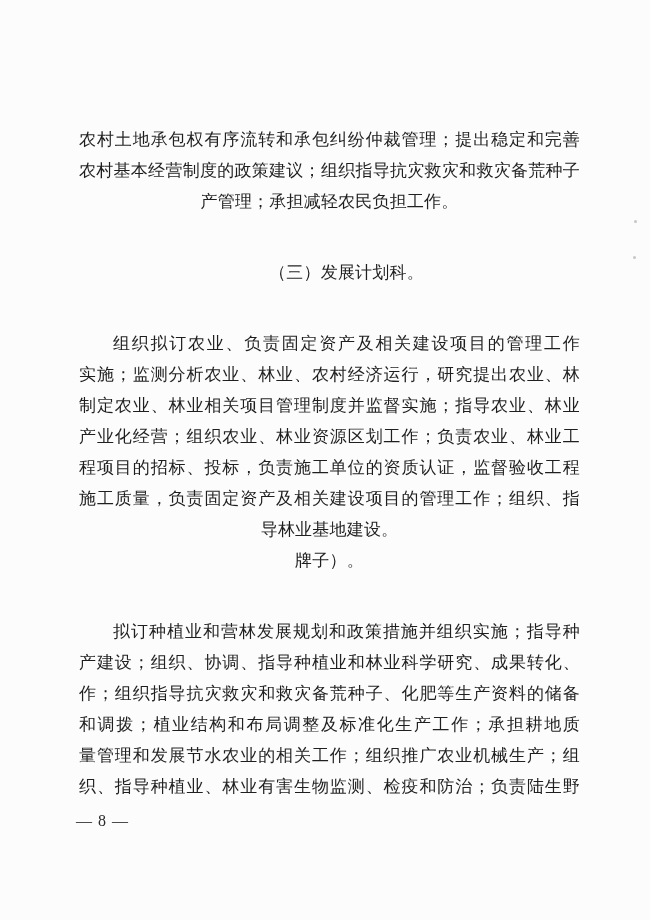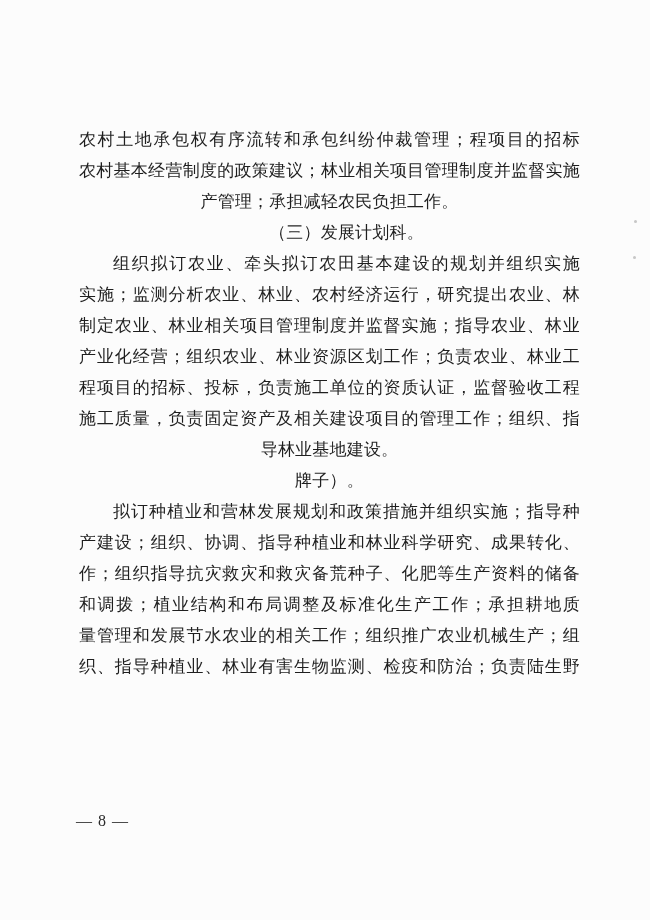--- a/index.html
+++ b/index.html
@@ -34,20 +34,21 @@
     overflow: hidden;
     text-align: center;
   }
   .line.justify {
     text-align: justify;
     text-align-last: justify;
     text-justify: inter-character;
   }
   .line.indent {
     text-indent: 34px;
+    margin-top: 40px;
   }
   .page-number {
     position: absolute;
     left: 76px;
     top: 805px;
     font-size: 16px;
     line-height: 31px;
     letter-spacing: 1px;
     color: #2a2a2a;
   }
@@ -60,25 +61,25 @@
     opacity: 0.55;
   }
   .speck-1 { left: 634px; top: 220px; }
   .speck-2 { left: 633px; top: 256px; }
 </style>
 </head>
 <body>
 
 <div class="page" style="--page-bg: #fcfcfc; --ink: #1f1f1f;">
   <div class="text-block">
-      <div class="line justify">农村土地承包权有序流转和承包纠纷仲裁管理；程项目的招标</div>
-      <div class="line justify">农村基本经营制度的政策建议；林业相关项目管理制度并监督实施</div>
+      <div class="line justify">农村土地承包权有序流转和承包纠纷仲裁管理；提出稳定和完善</div>
+      <div class="line justify">农村基本经营制度的政策建议；组织指导抗灾救灾和救灾备荒种子</div>
       <div class="line">产管理；承担减轻农民负担工作。</div>
       <div class="line indent">（三）发展计划科。</div>
-      <div class="line justify indent">组织拟订农业、牵头拟订农田基本建设的规划并组织实施</div>
+      <div class="line justify indent">组织拟订农业、负责固定资产及相关建设项目的管理工作</div>
       <div class="line justify">实施；监测分析农业、林业、农村经济运行，研究提出农业、林</div>
       <div class="line justify">制定农业、林业相关项目管理制度并监督实施；指导农业、林业</div>
       <div class="line justify">产业化经营；组织农业、林业资源区划工作；负责农业、林业工</div>
       <div class="line justify">程项目的招标、投标，负责施工单位的资质认证，监督验收工程</div>
       <div class="line justify">施工质量，负责固定资产及相关建设项目的管理工作；组织、指</div>
       <div class="line">导林业基地建设。</div>
       <div class="line">牌子）。</div>
       <div class="line justify indent">拟订种植业和营林发展规划和政策措施并组织实施；指导种</div>
       <div class="line justify">产建设；组织、协调、指导种植业和林业科学研究、成果转化、</div>
       <div class="line justify">作；组织指导抗灾救灾和救灾备荒种子、化肥等生产资料的储备</div>

